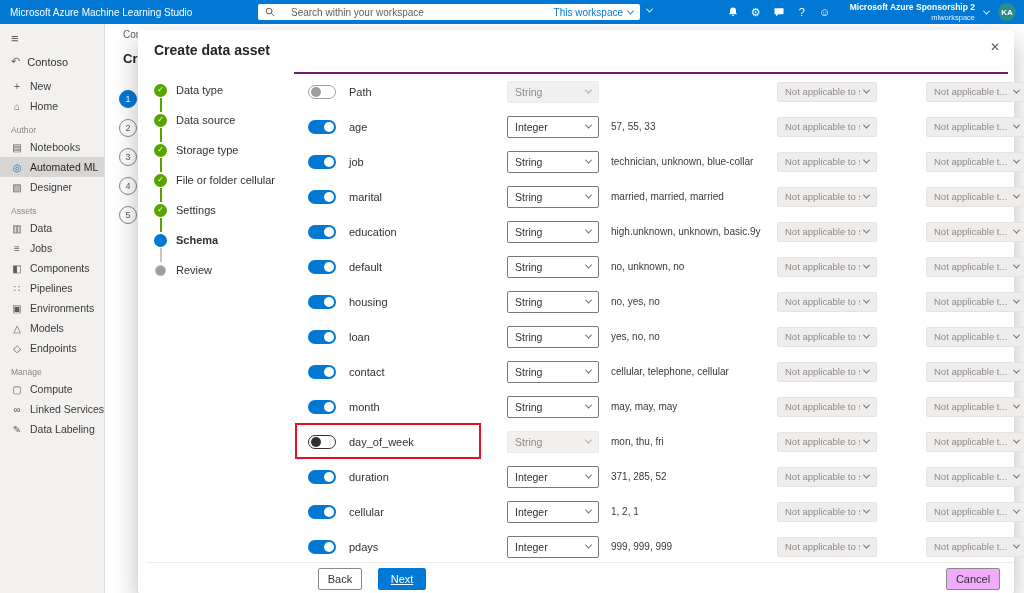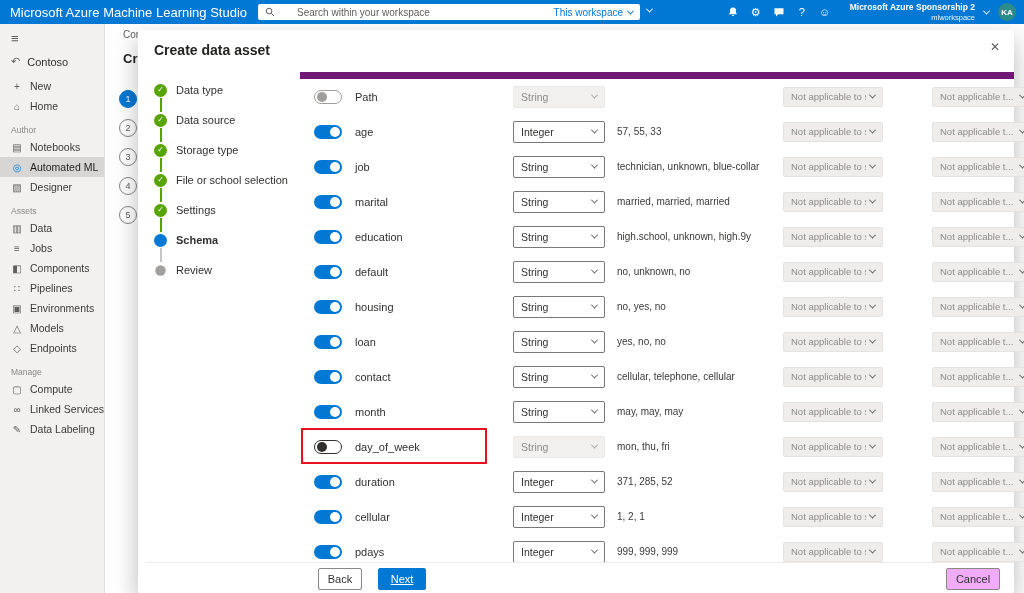--- a/index.html
+++ b/index.html
@@ -1,22 +1,22 @@
 <!DOCTYPE html>
 <html><head>
 <meta charset="utf-8">
 <style>
   * { box-sizing: border-box; margin: 0; padding: 0; }
   html,body { width:1024px; height:593px; overflow:hidden; }
   body { font-family:"Liberation Sans", sans-serif; background:#fff; position:relative; color:#323130; }
 
   
   .topbar { position:absolute; left:0; top:0; width:1024px; height:24px; background:#0078d4; color:#fff; display:flex; align-items:center; z-index:40; }
-  .tb-title { font-size:13px; padding-left:10px; white-space:nowrap; }
-  .searchbox { position:absolute; left:258px; top:4px; width:382px; height:16px; background:#fff; border-radius:2px; display:flex; align-items:center; padding:0 7px; gap:22px; }
+  .tb-title { font-size:10px; padding-left:10px; white-space:nowrap; }
+  .searchbox { position:absolute; left:258px; top:4px; width:382px; height:16px; background:#fff; border-radius:2px; display:flex; align-items:center; padding:0 7px; gap:16px; }
   .searchbox .ph { color:#605e5c; font-size:10px; flex:1; white-space:nowrap; overflow:hidden; }
   .searchbox .scope { color:#0078d4; font-size:10px; white-space:nowrap; display:flex; align-items:center; gap:5px; }
   .chev { width:5px; height:5px; border-right:1.3px solid currentColor; border-bottom:1.3px solid currentColor; transform:rotate(45deg) translate(-1px,-1px); display:inline-block; flex:0 0 auto; }
   .tb-caret { position:absolute; left:647px; top:8px; color:#fff; }
   .tb-right { position:absolute; right:8px; top:0; height:24px; display:flex; align-items:center; gap:9px; }
   .tb-ic { width:14px; height:14px; display:flex; align-items:center; justify-content:center; font-size:11px; line-height:1; cursor:pointer; }
   .tb-ic svg { width:12px; height:12px; fill:#fff; }
   .acct { text-align:right; line-height:1.2; cursor:pointer;margin-left:9px; }
   .acct .l1 { font-size:8.5px; font-weight:bold; }
   .acct .l2 { font-size:7.5px; opacity:.92; }
@@ -53,21 +53,21 @@
   .step-icon.complete { background:#57a300; color:#fff; }
   .step-icon.active { background:#0078d4; }
   .step-icon.pending { background:#a19f9d; transform:scale(.8); }
   .step-label { font-size:11px; color:#323130; white-space:nowrap; }
   .step-label.bold { font-weight:bold; }
   .step-conn { width:2px; height:14px; margin-left:5.5px; }
   .step-conn.done { background:#57a300; }
   .step-conn.todo { background:#c8c6c4; }
 
   
-  .schema-table { position:absolute; left:162px; top:42px; width:714px; border-top:7px solid #701a75; }
+  .schema-table { position:absolute; left:156px; top:42px; width:714px; border-top:2px solid #701a75; }
   .schema-row { display:flex; align-items:center; height:35px; position:relative; }
   .cell-toggle { width:55px; padding-left:14px; }
   .cell-name { width:158px; font-size:11px; color:#323130; white-space:nowrap; }
   .cell-type { width:104px; }
   .cell-examples { width:166px; font-size:10px; color:#3b3a39; white-space:nowrap; overflow:hidden; }
   .cell-f1 { width:112px; }
   .cell-f2 { width:107px; }
 
   .toggle { width:28px; height:14px; border-radius:8px; position:relative; cursor:pointer; }
   .toggle.on { background:#0078d4; }
@@ -239,21 +239,21 @@
         <span class="step-label">Data source</span>
       </div>
       <div class="step-conn done"></div>
       <div class="step">
         <span class="step-icon complete">✓</span>
         <span class="step-label">Storage type</span>
       </div>
       <div class="step-conn done"></div>
       <div class="step">
         <span class="step-icon complete">✓</span>
-        <span class="step-label">File or school selection</span>
+        <span class="step-label">File or folder cellular</span>
       </div>
       <div class="step-conn done"></div>
       <div class="step">
         <span class="step-icon complete">✓</span>
         <span class="step-label">Settings</span>
       </div>
       <div class="step-conn done"></div>
       <div class="step">
         <span class="step-icon active"></span>
         <span class="step-label bold">Schema</span>
@@ -380,21 +380,21 @@
             <div class="knob"></div>
           </div>
     </div>
     <div class="cell-name">education</div>
     <div class="cell-type">
       <div class="dropdown type-dd">
         <span class="dd-text">String</span>
         <span class="chev"></span>
       </div>
     </div>
-    <div class="cell-examples">high.school, unknown, high.9y</div>
+    <div class="cell-examples">high.unknown, unknown, basic.9y</div>
     <div class="cell-f1">
       <div class="dropdown fmt-dd f1">
         <span class="dd-text">Not applicable to sel...</span>
         <span class="chev"></span>
       </div>
     </div>
     <div class="cell-f2">
       <div class="dropdown fmt-dd f2">
         <span class="dd-text">Not applicable t...</span>
         <span class="chev"></span>

